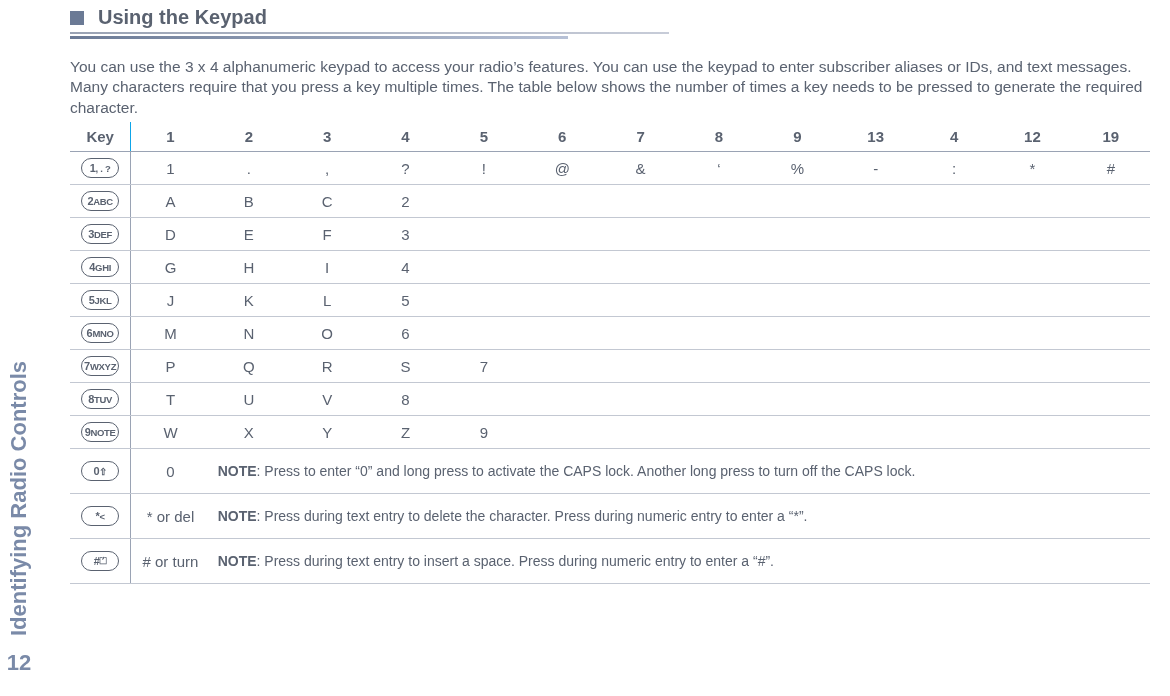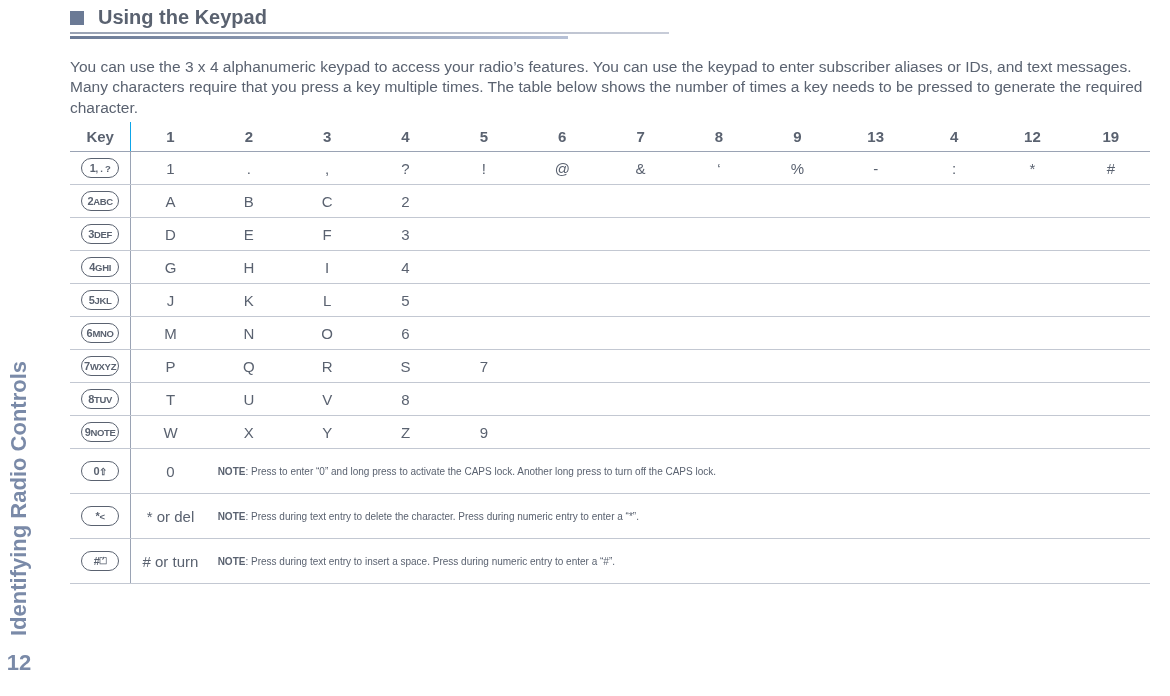--- a/index.html
+++ b/index.html
@@ -18,21 +18,21 @@
   th,td{text-align:center;font-size:15px;color:#5a6270;padding:0;}
   .hdr-top td{font-weight:bold;padding:6px 0;}
   .hdr-cols td{font-weight:bold;border-bottom:1px solid #9aa3b4;padding:6px 0;}
   .keycol{width:60px;border-right:1px solid #9aa3b4;}
   .hdr-cols .keycol{border-right:1px solid #0ea5e9;}
   .presscol{width:78px;}
   tr.datarow td{height:32px;border-bottom:1px solid #c3c8d2;}
   tr.datarow td.keycol{border-right:1px solid #9aa3b4;}
   .key-pill{display:inline-flex;align-items:center;justify-content:center;width:38px;height:20px;border:1.4px solid #5a6270;border-radius:10px;font-size:9.5px;font-weight:bold;color:#5a6270;letter-spacing:-.3px;box-sizing:border-box;}
   .key-pill .big{font-size:11px;}
-  .note-row td.notecell{text-align:left;font-size:10px;padding:6px 8px;}
+  .note-row td.notecell{text-align:left;font-size:14px;padding:6px 8px;}
   .note-row td.c1{text-align:center;}
   .noteb{font-weight:bold;}
   .top-hdr-row td{border-bottom:none;}
   .top-hdr-row .keycol{border-right:1px solid #9aa3b4;border-bottom:none;}
   .hdr-top .spanlabel{font-weight:bold;}
 </style>
 </head>
 <body>
 
 <div class="page">

